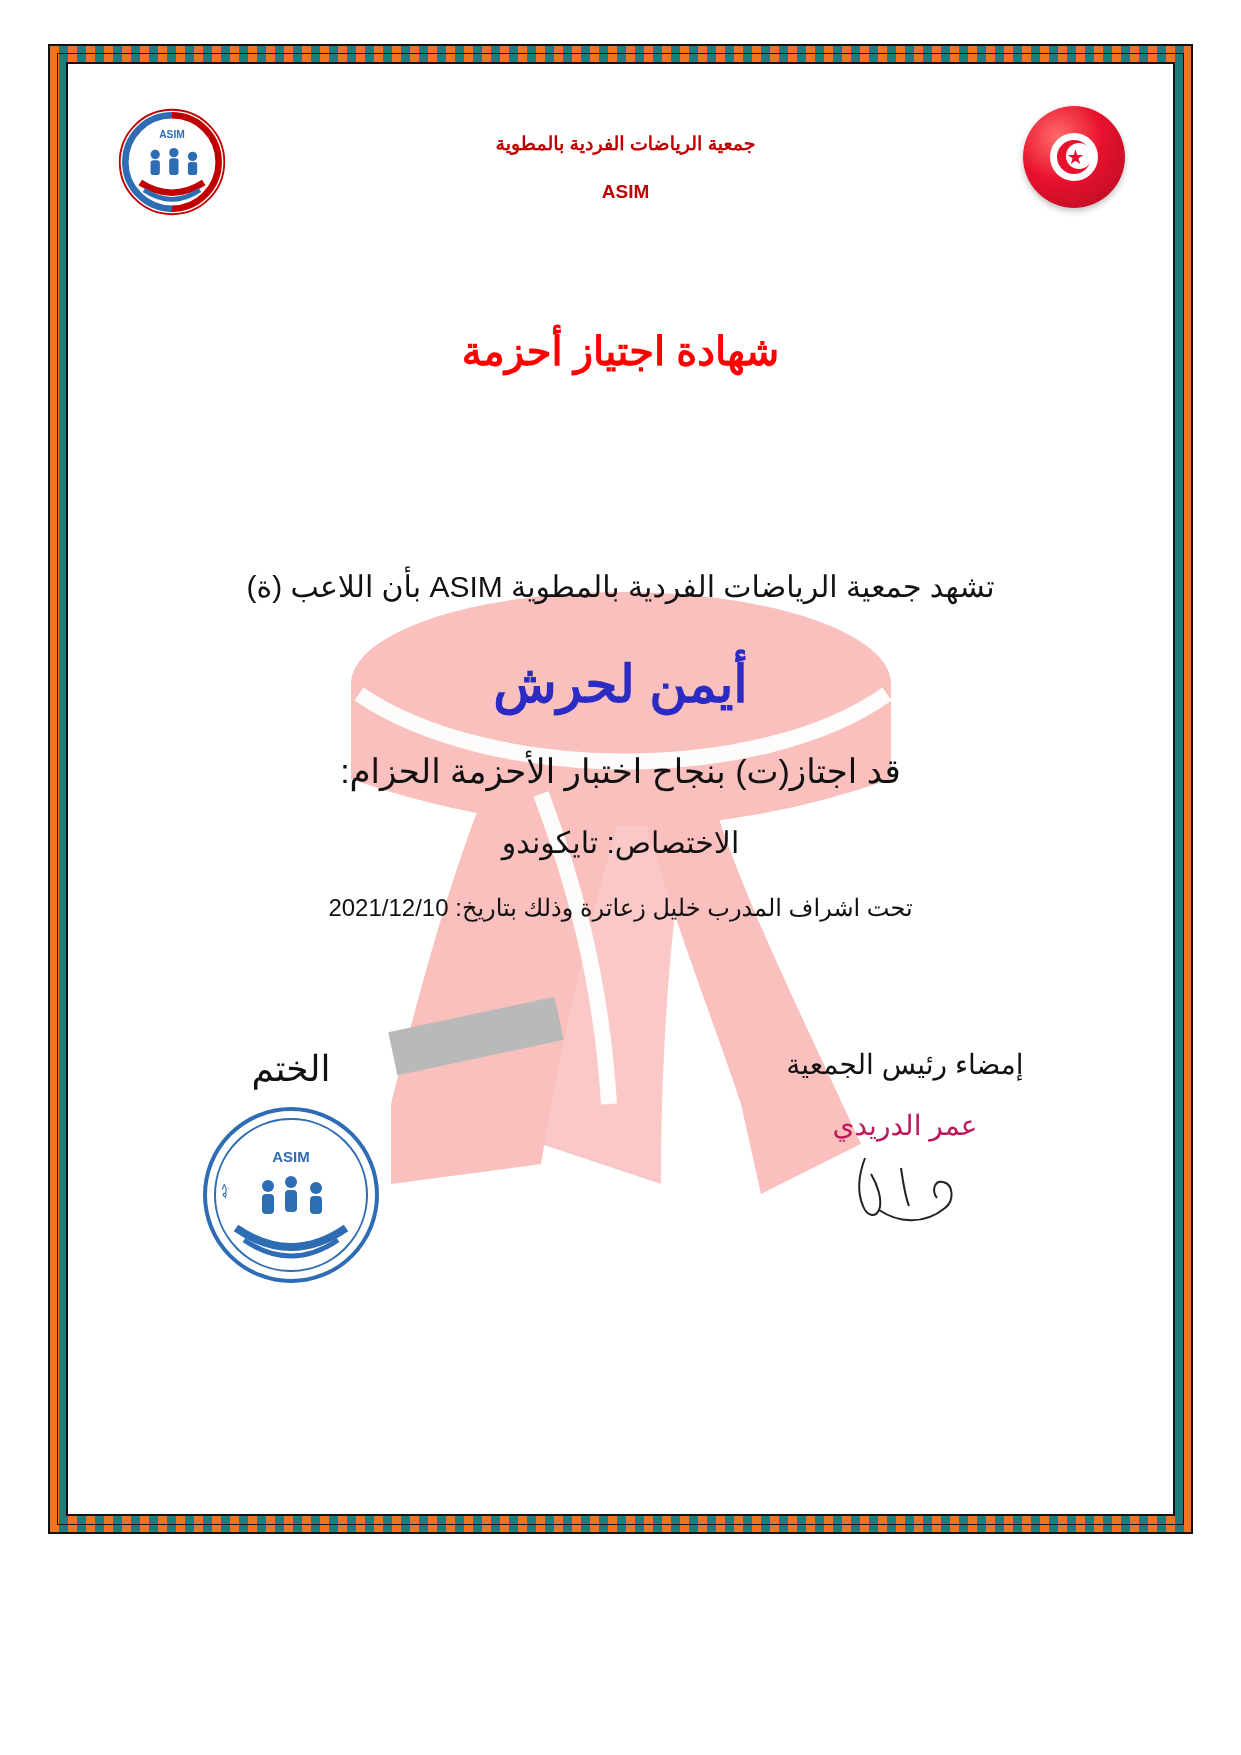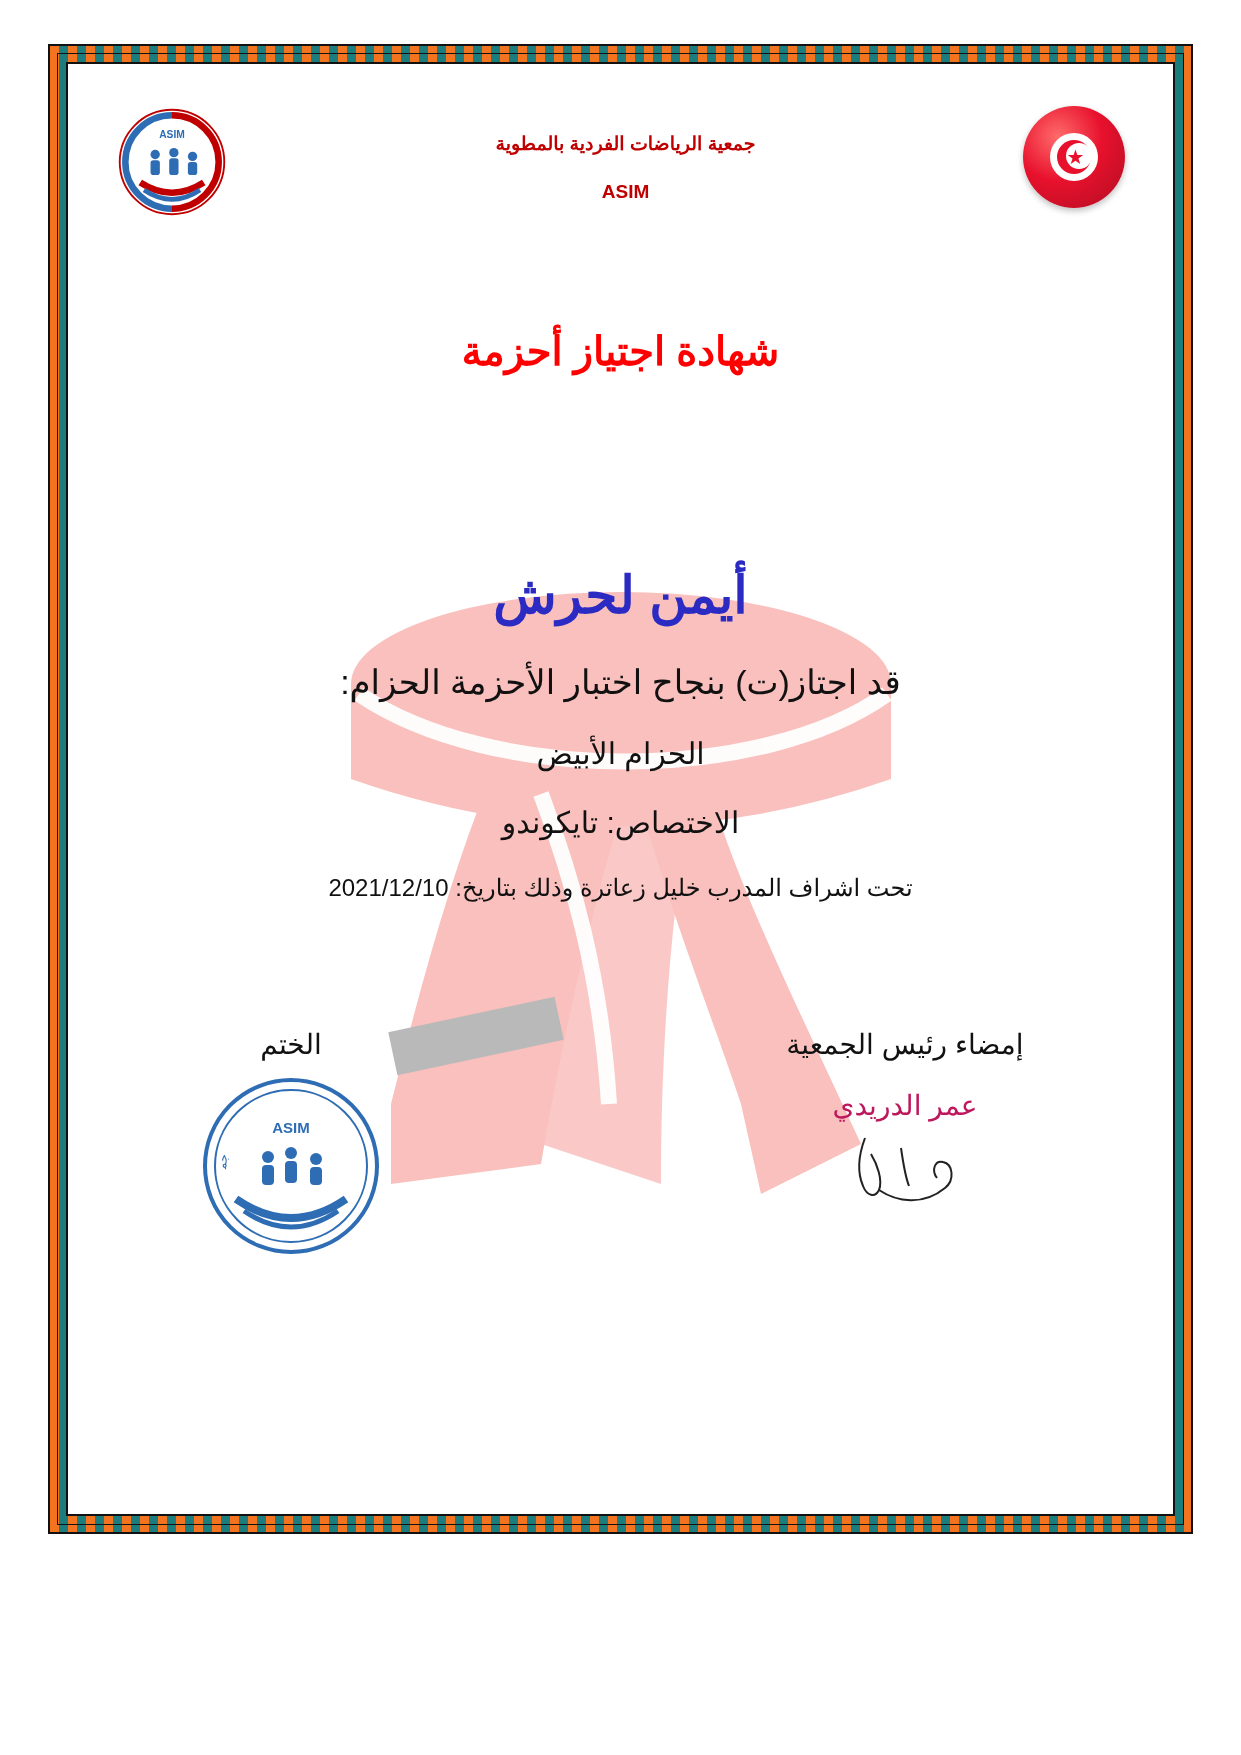--- a/index.html
+++ b/index.html
@@ -225,21 +225,21 @@
     font-size: 28px;
     font-weight: normal;
     color: #be185d;
     margin: 0 0 6px 0;
   }
   .signature-mark {
     height: 86px;
     position: relative;
   }
   .stamp-label {
-    font-size: 28px;
+    font-size: 36px;
     color: #111111;
     margin: 0 0 10px 0;
   }
   .stamp {
     width: 190px;
     height: 190px;
     margin: 0 auto;
     position: relative;
   }
 </style>
@@ -291,23 +291,23 @@
             <rect x="77" y="60" width="10" height="14" rx="3"></rect>
           </g>
           <path d="M26 82 Q60 104 94 82" fill="none" stroke="#c00000" stroke-width="7"></path>
           <path d="M30 90 Q60 110 90 90" fill="none" stroke="#2e6db4" stroke-width="5"></path>
         </svg>
       </div>
 
       <div class="title">شهادة اجتياز أحزمة</div>
 
       <div class="body-block">
+        <p class="line-intro">تشهد جمعية الرياضات الفردية بالمطوية ASIM بأن اللاعب (ة)</p>
         <p class="player-name">أيمن لحرش</p>
         <p class="line-pass">قد اجتاز(ت) بنجاح اختبار الأحزمة الحزام:</p>
-        <p class="line-belt">الحزام الأبيض</p>
         <p class="line-disc">الاختصاص: تايكوندو</p>
         <p class="line-coach">تحت اشراف المدرب خليل زعاترة وذلك بتاريخ: 2021/12/10</p>
       </div>
 
       <div class="footer">
         <div class="footer-right">
           <p class="sig-label">إمضاء رئيس الجمعية</p>
           <p class="sig-name">عمر الدريدي</p>
           <div class="signature-mark">
             <svg width="200" height="86" viewBox="0 0 200 86" aria-hidden="true" style="display:block;margin:0 auto;">

